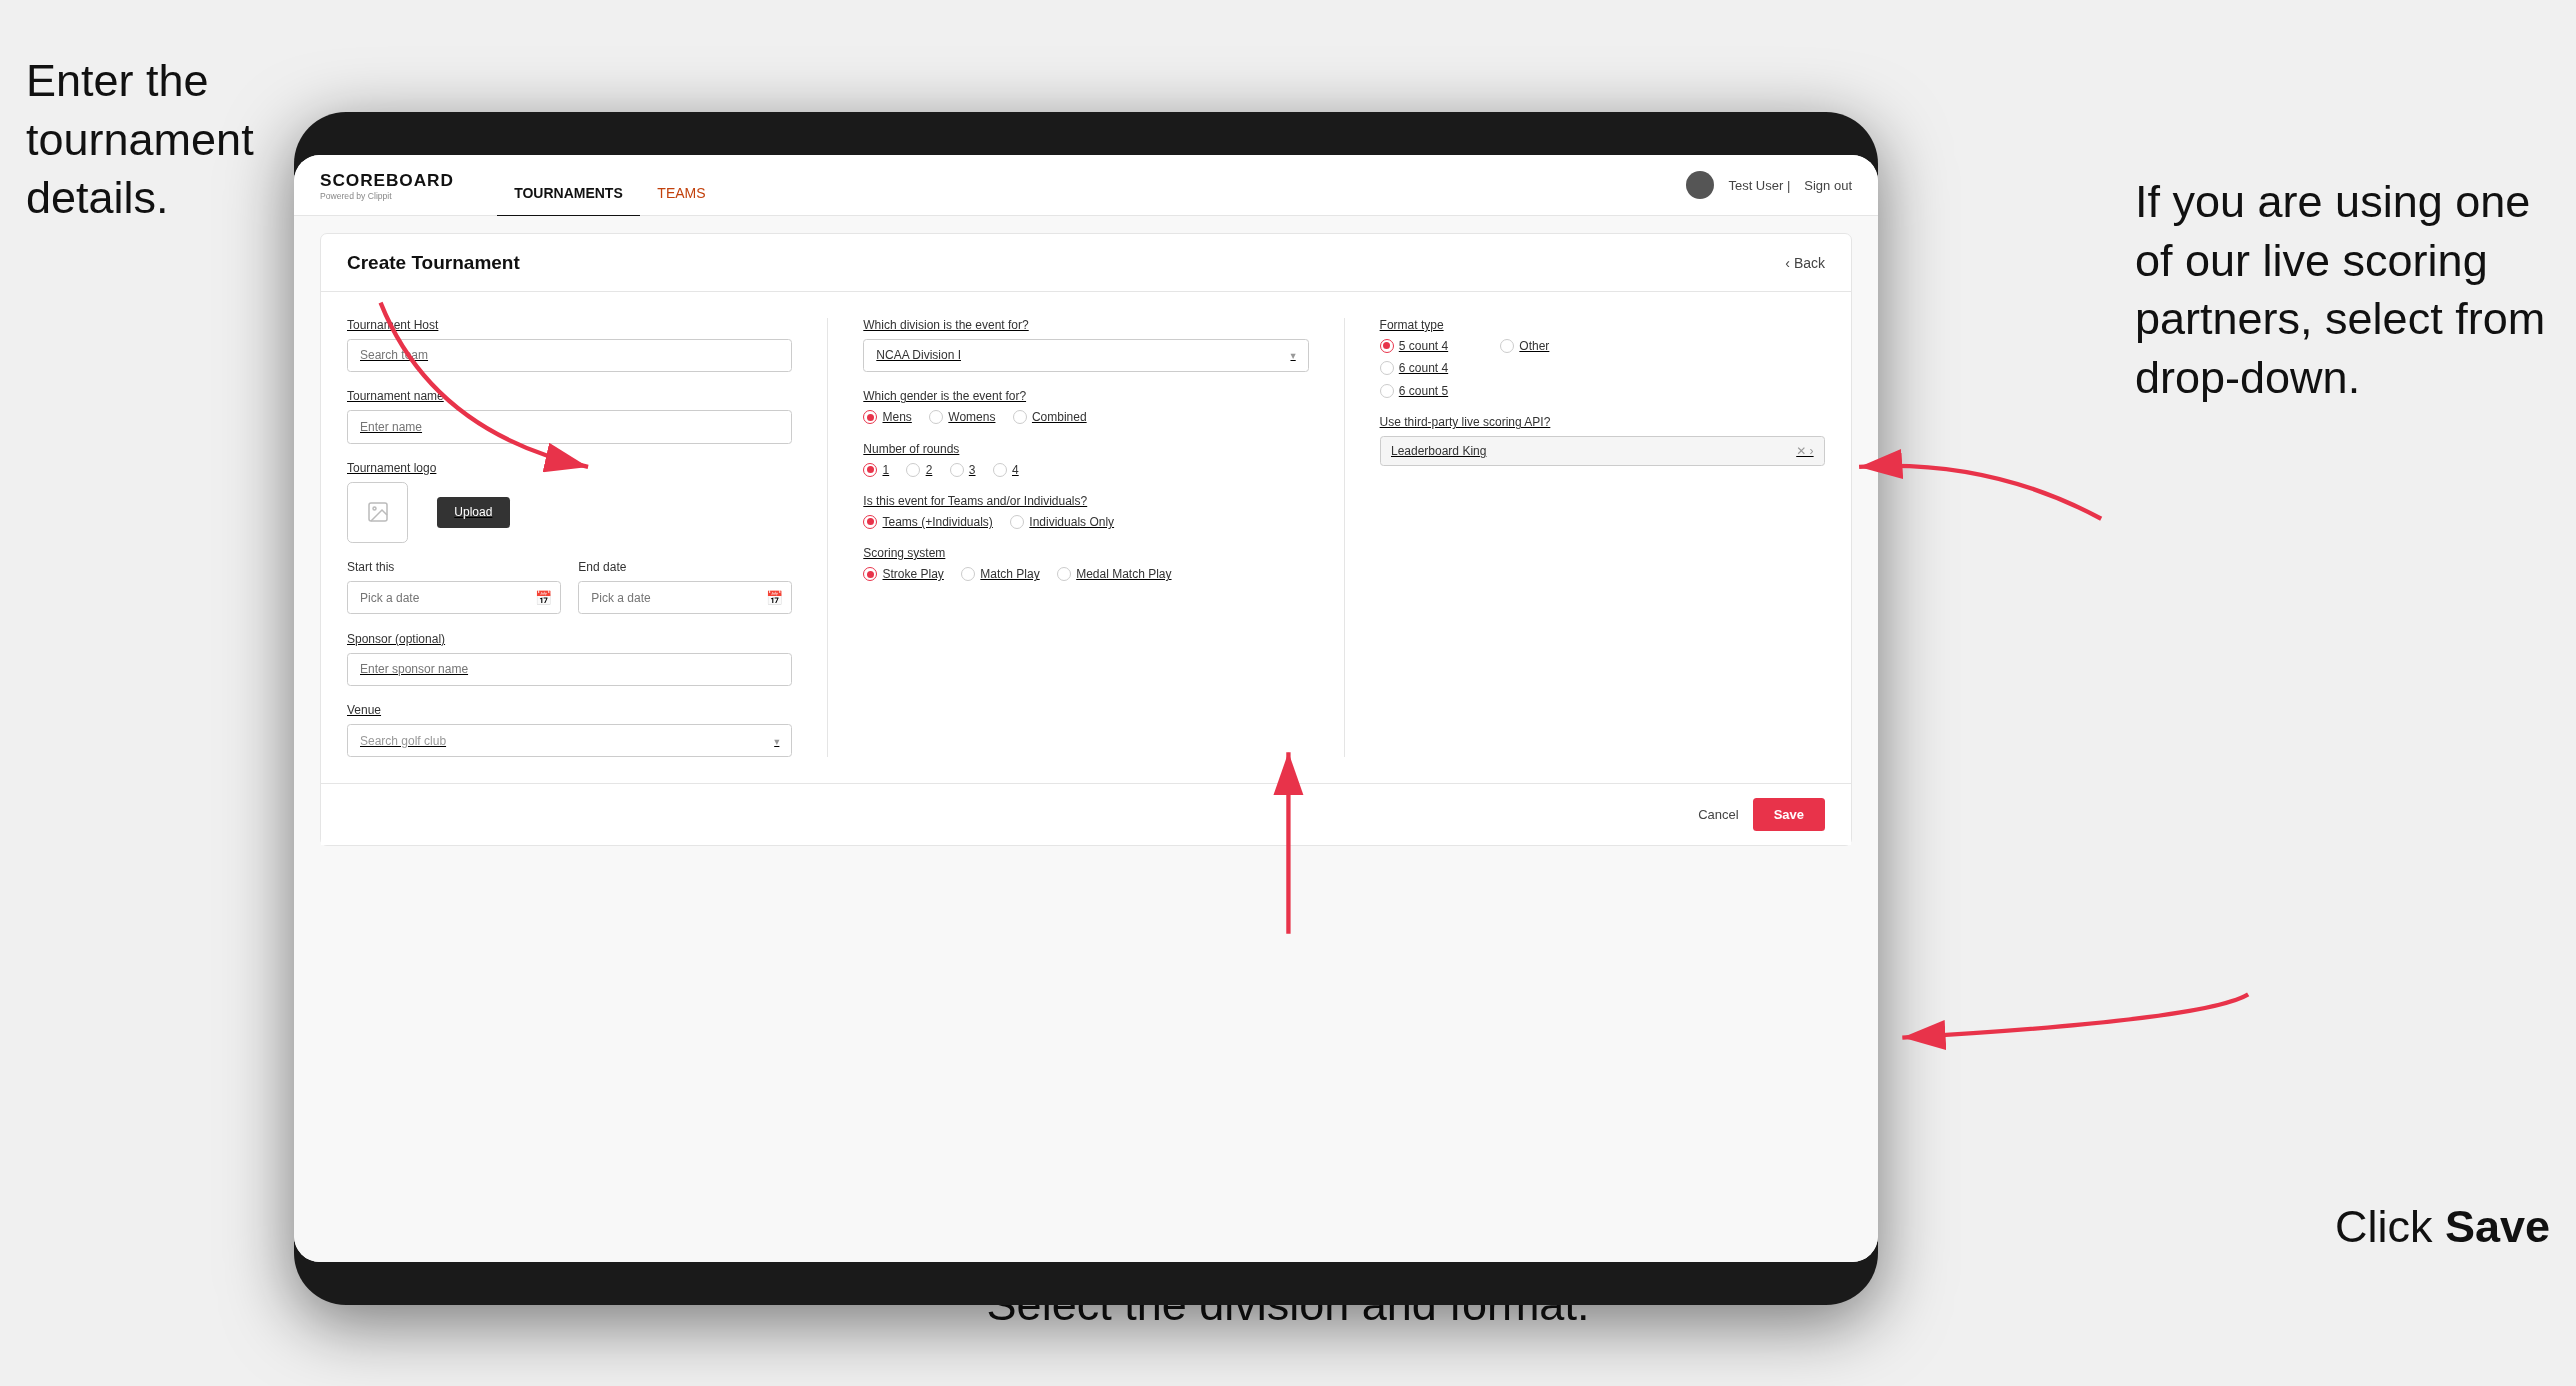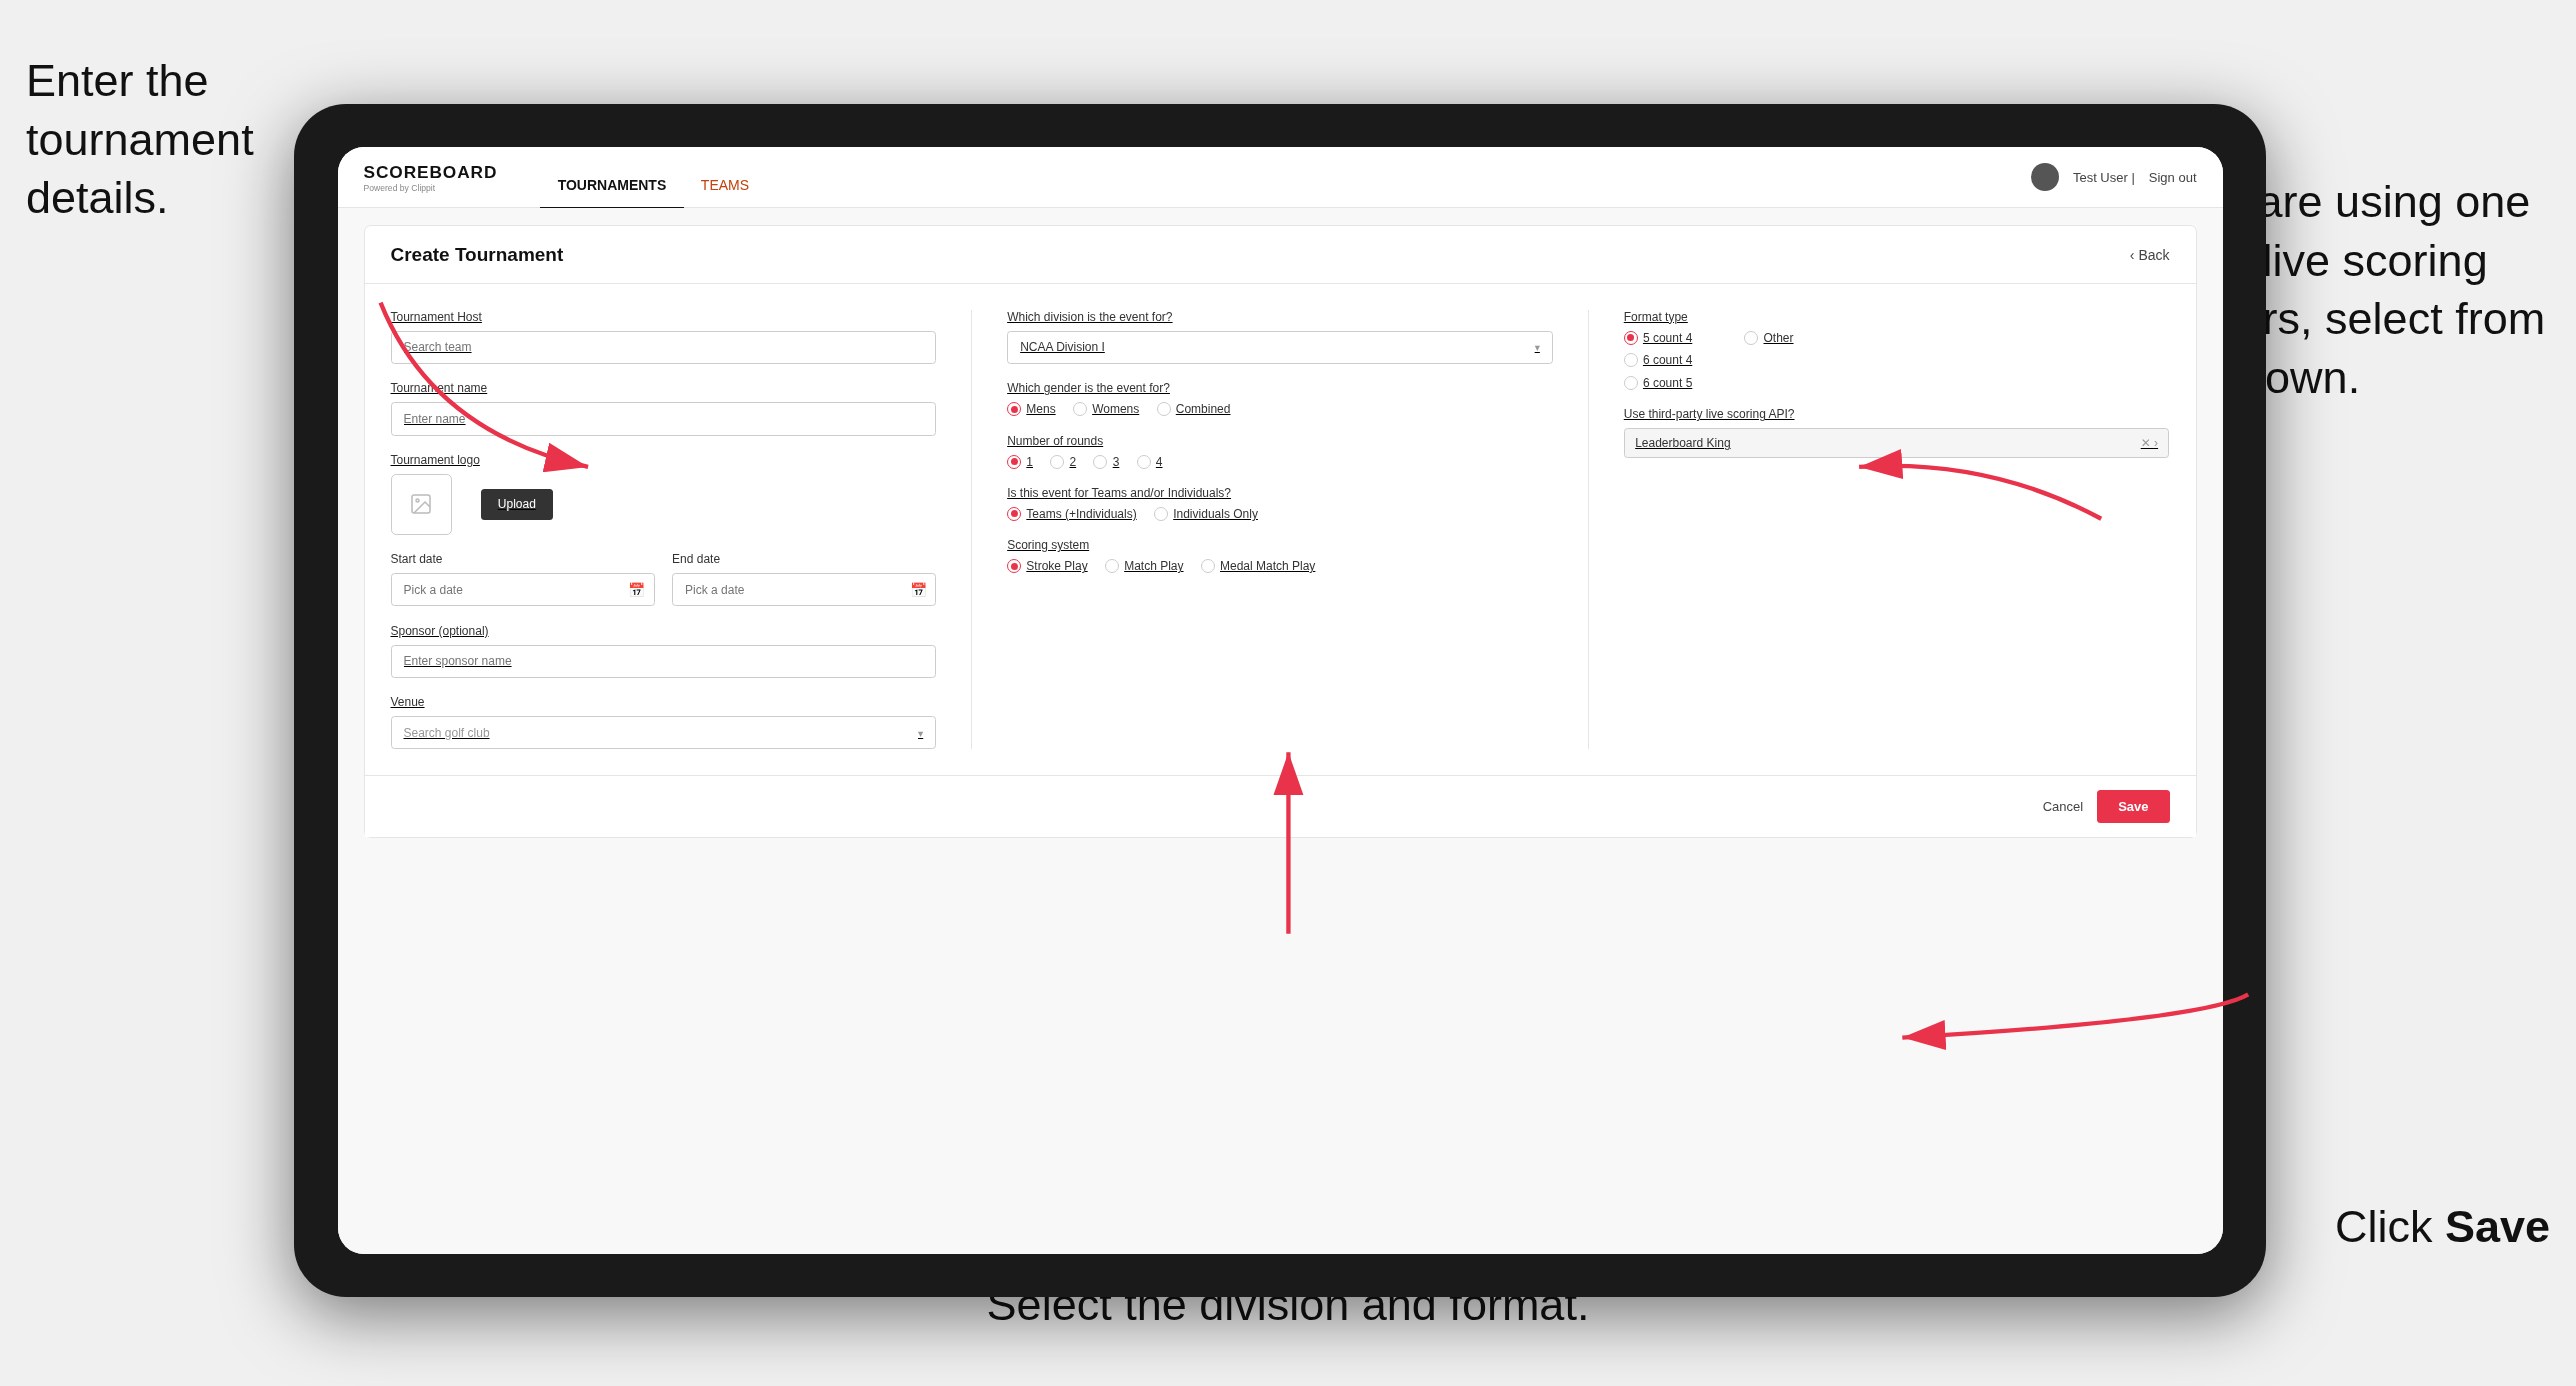--- a/index.html
+++ b/index.html
@@ -47,23 +47,23 @@
       right: 26px;
       font-size: 45px;
     }
     .annotation-bottom-right strong {
       font-weight: 700;
     }
 
     
     .tablet-frame {
       position: absolute;
-      top: 104px;
+      top: 112px;
       left: 294px;
-      width: 1972px;
+      width: 1584px;
       height: 1193px;
       background: #1a1a1a;
       border-radius: 52px;
       box-shadow: 0 17.3px 69px rgba(0,0,0,0.5);
       display: flex;
       align-items: center;
       justify-content: center;
     }
 
     .tablet-screen {
@@ -511,21 +511,21 @@
                     <circle cx="8.5" cy="8.5" r="1.5"></circle>
                     <polyline points="21 15 16 10 5 21"></polyline>
                   </svg>
                 </div>
                 <button class="upload-btn">Upload</button>
               </div>
             </div>
 
             <div class="date-row">
               <div class="date-group">
-                <label class="form-label">Start date</label>
+                <label class="form-label">Start this</label>
                 <div class="date-input-wrap">
                   <input type="text" placeholder="Pick a date" style="">
                   <span class="cal-icon">📅</span>
                 </div>
               </div>
               <div class="date-group">
                 <label class="form-label">End date</label>
                 <div class="date-input-wrap">
                   <input type="text" placeholder="Pick a date" style="">
                   <span class="cal-icon">📅</span>

